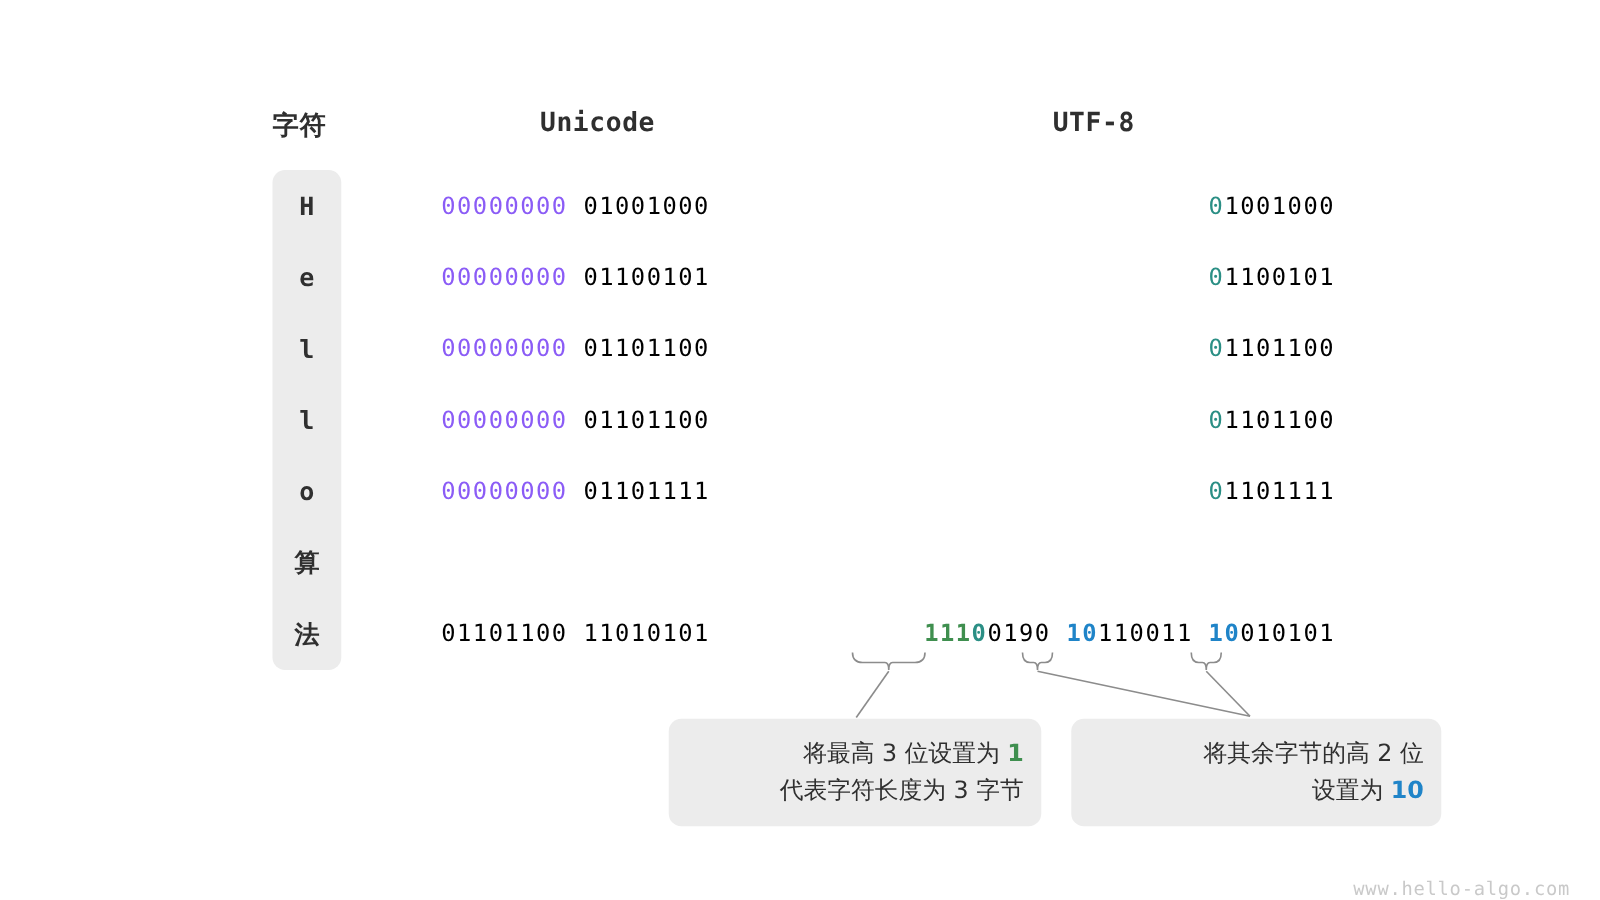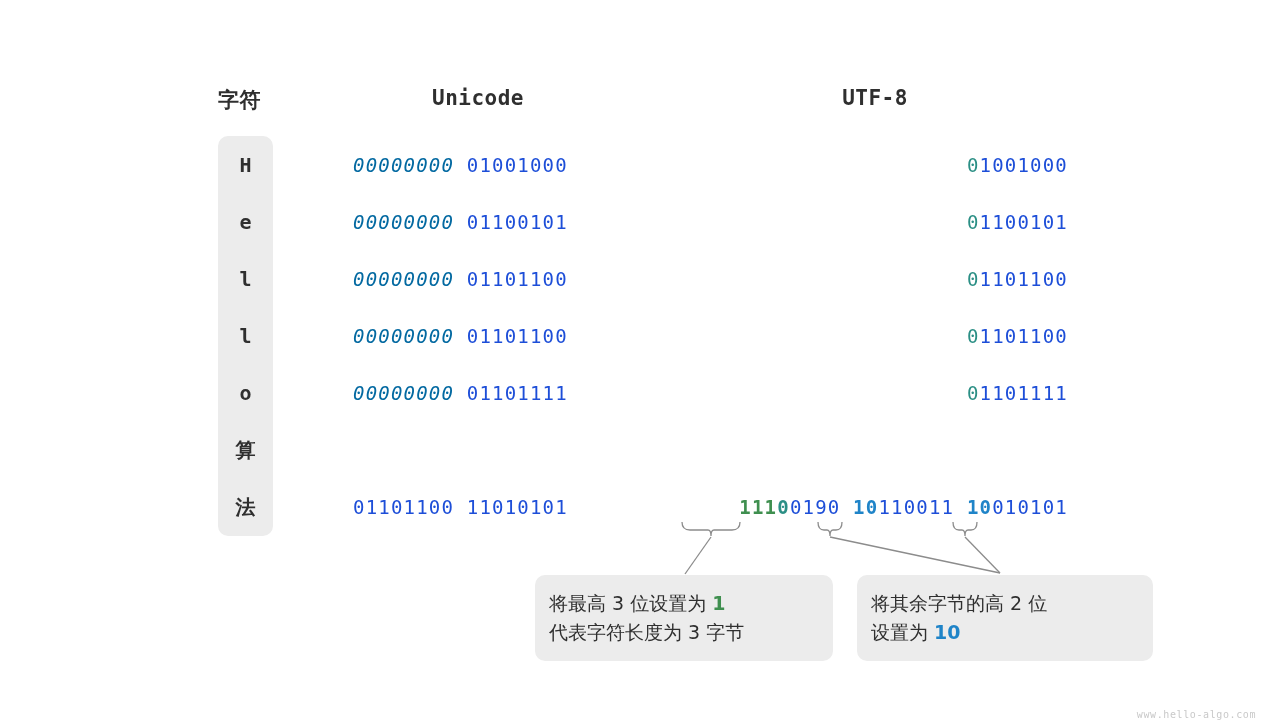--- a/index.html
+++ b/index.html
@@ -62,58 +62,58 @@
   .utf{
     position:absolute;
     right:212px;
     top:50%;transform:translateY(-50%);
     font-family:"DejaVu Sans Mono","Liberation Mono",monospace;
     font-size:19px;
     letter-spacing:1.2px;
     white-space:pre;
     color:#3a3a3a;
   }
-  .g{color:#0369a1;font-style:italic;}      
-  .d{color:#1d4ed8;}      
+  .g{color:#8b5cf6;}      
+  .d{color:#000000;}      
   .teal{color:#2b8f85;}   
   .grn{color:#3f8f4f;font-weight:bold;}  
   .tealb{color:#2b8f85;font-weight:bold;}
   .blu{color:#1f84c8;font-weight:bold;}  
 
   
   svg.conn{position:absolute;left:0;top:0;width:1280px;height:720px;overflow:visible;}
   svg.conn path,svg.conn line{fill:none;stroke:#8c8c8c;stroke-width:1.3px;}
 
   
   .note{
     position:absolute;
     background:#ececec;
     border-radius:10px;
     display:flex;flex-direction:column;
-    align-items:flex-start;justify-content:center;
+    align-items:flex-end;justify-content:center;
     font-family:"DejaVu Sans","Liberation Sans",sans-serif;
     font-size:19px;
     color:#2f2f2f;
     line-height:1.55;
     text-align:center;
     padding:0 14px;
     box-sizing:border-box;
   }
   #note-1{left:535px;top:559px;width:298px;height:86px;}
   #note-2{left:857px;top:559px;width:296px;height:86px;}
   .note .hl-green{color:#3f8f4f;font-weight:bold;}
   .note .hl-blue{color:#1f84c8;font-weight:bold;}
   .note-line{white-space:nowrap;}
 
   
   .watermark{
     position:absolute;
     right:24px;bottom:16px;
     font-family:"DejaVu Sans Mono","Liberation Mono",monospace;
-    font-size:10px;
+    font-size:15px;
     color:#c9c9c9;
     letter-spacing:0.6px;
   }
 </style>
 </head>
 <body>
 
 <div class="stage">
 
   <div class="col-header" id="hdr-char">字符</div>

